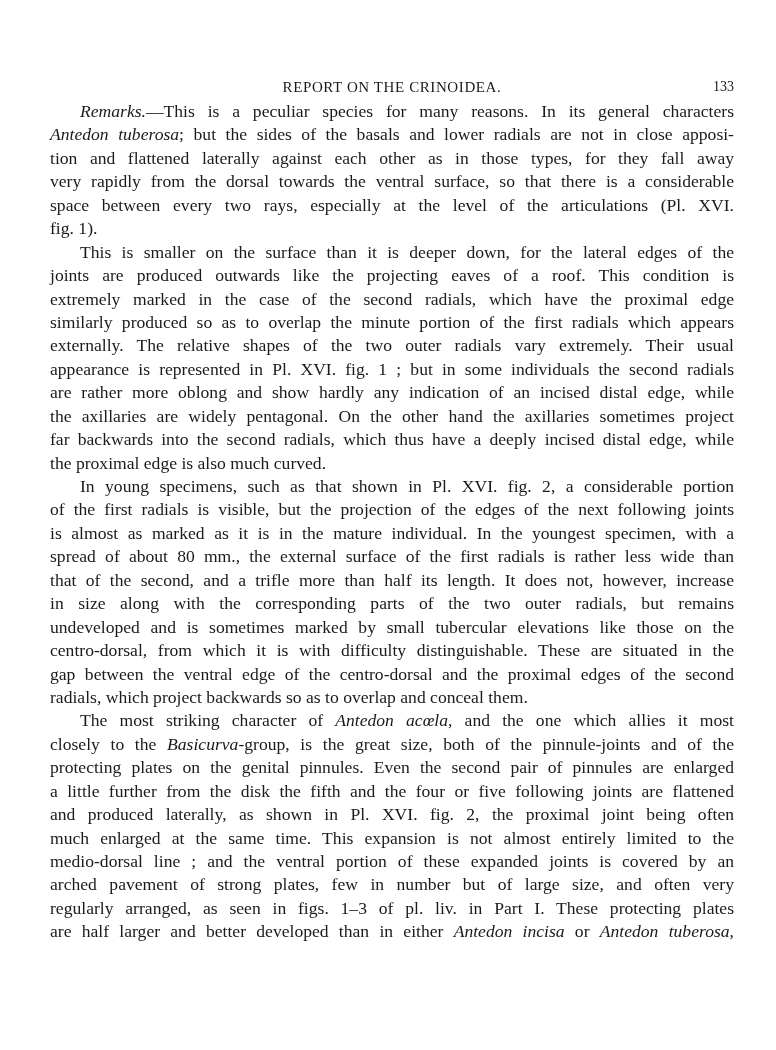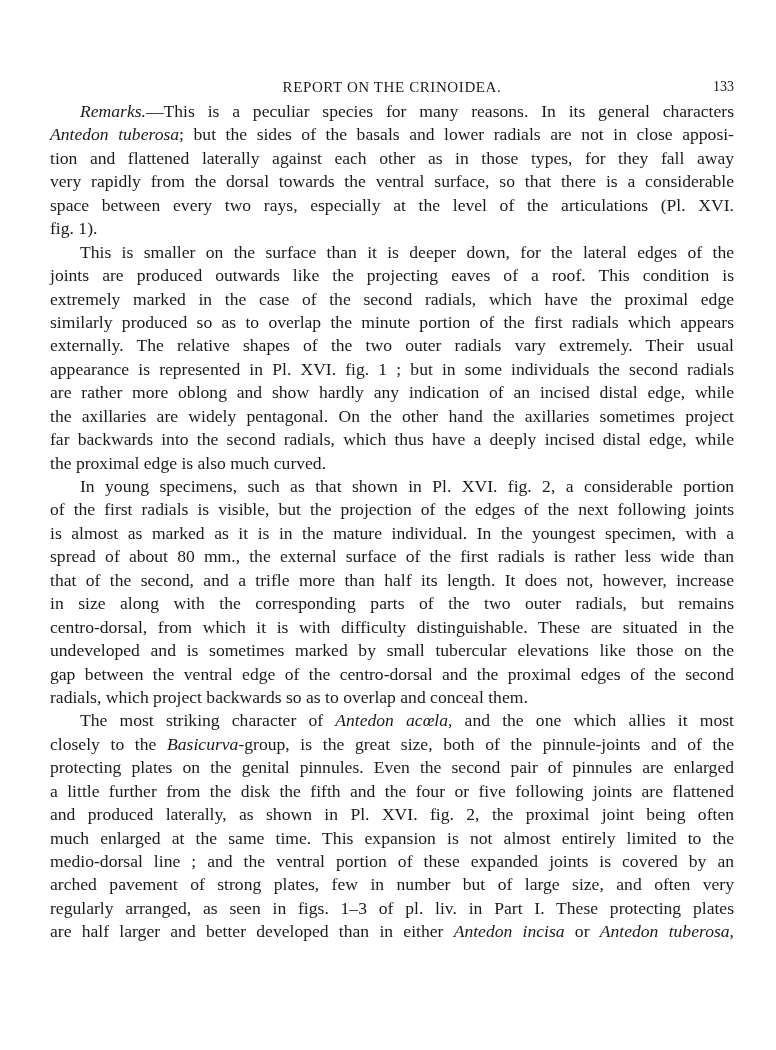--- a/index.html
+++ b/index.html
@@ -53,22 +53,22 @@
         <span class="line"><span>far backwards into the second radials, which thus have a deeply incised distal edge, while</span></span>
         <span class="line last"><span>the proximal edge is also much curved.</span></span>
       </div>
       <div>
         <span class="line indent"><span>In young specimens, such as that shown in Pl. XVI. fig. 2, a considerable portion</span></span>
         <span class="line"><span>of the first radials is visible, but the projection of the edges of the next following joints</span></span>
         <span class="line"><span>is almost as marked as it is in the mature individual.  In the youngest specimen, with a</span></span>
         <span class="line"><span>spread of about 80 mm., the external surface of the first radials is rather less wide than</span></span>
         <span class="line"><span>that of the second, and a trifle more than half its length.  It does not, however, increase</span></span>
         <span class="line"><span>in size along with the corresponding parts of the two outer radials, but remains</span></span>
+        <span class="line"><span>undeveloped and is sometimes marked by small tubercular elevations like those on the</span></span>
         <span class="line"><span>centro-dorsal, from which it is with difficulty distinguishable.  These are situated in the</span></span>
-        <span class="line"><span>undeveloped and is sometimes marked by small tubercular elevations like those on the</span></span>
         <span class="line"><span>gap between the ventral edge of the centro-dorsal and the proximal edges of the second</span></span>
         <span class="line last"><span>radials, which project backwards so as to overlap and conceal them.</span></span>
       </div>
       <div>
         <span class="line indent"><span>The most striking character of </span><i>Antedon acœla</i><span>, and the one which allies it most</span></span>
         <span class="line"><span>closely to the </span><i>Basicurva</i><span>-group, is the great size, both of the pinnule-joints and of the</span></span>
         <span class="line"><span>protecting plates on the genital pinnules.  Even the second pair of pinnules are enlarged</span></span>
         <span class="line"><span>a little further from the disk the fifth and the four or five following joints are flattened</span></span>
         <span class="line"><span>and produced laterally, as shown in Pl. XVI. fig. 2, the proximal joint being often</span></span>
         <span class="line"><span>much enlarged at the same time.  This expansion is not almost entirely limited to the</span></span>

